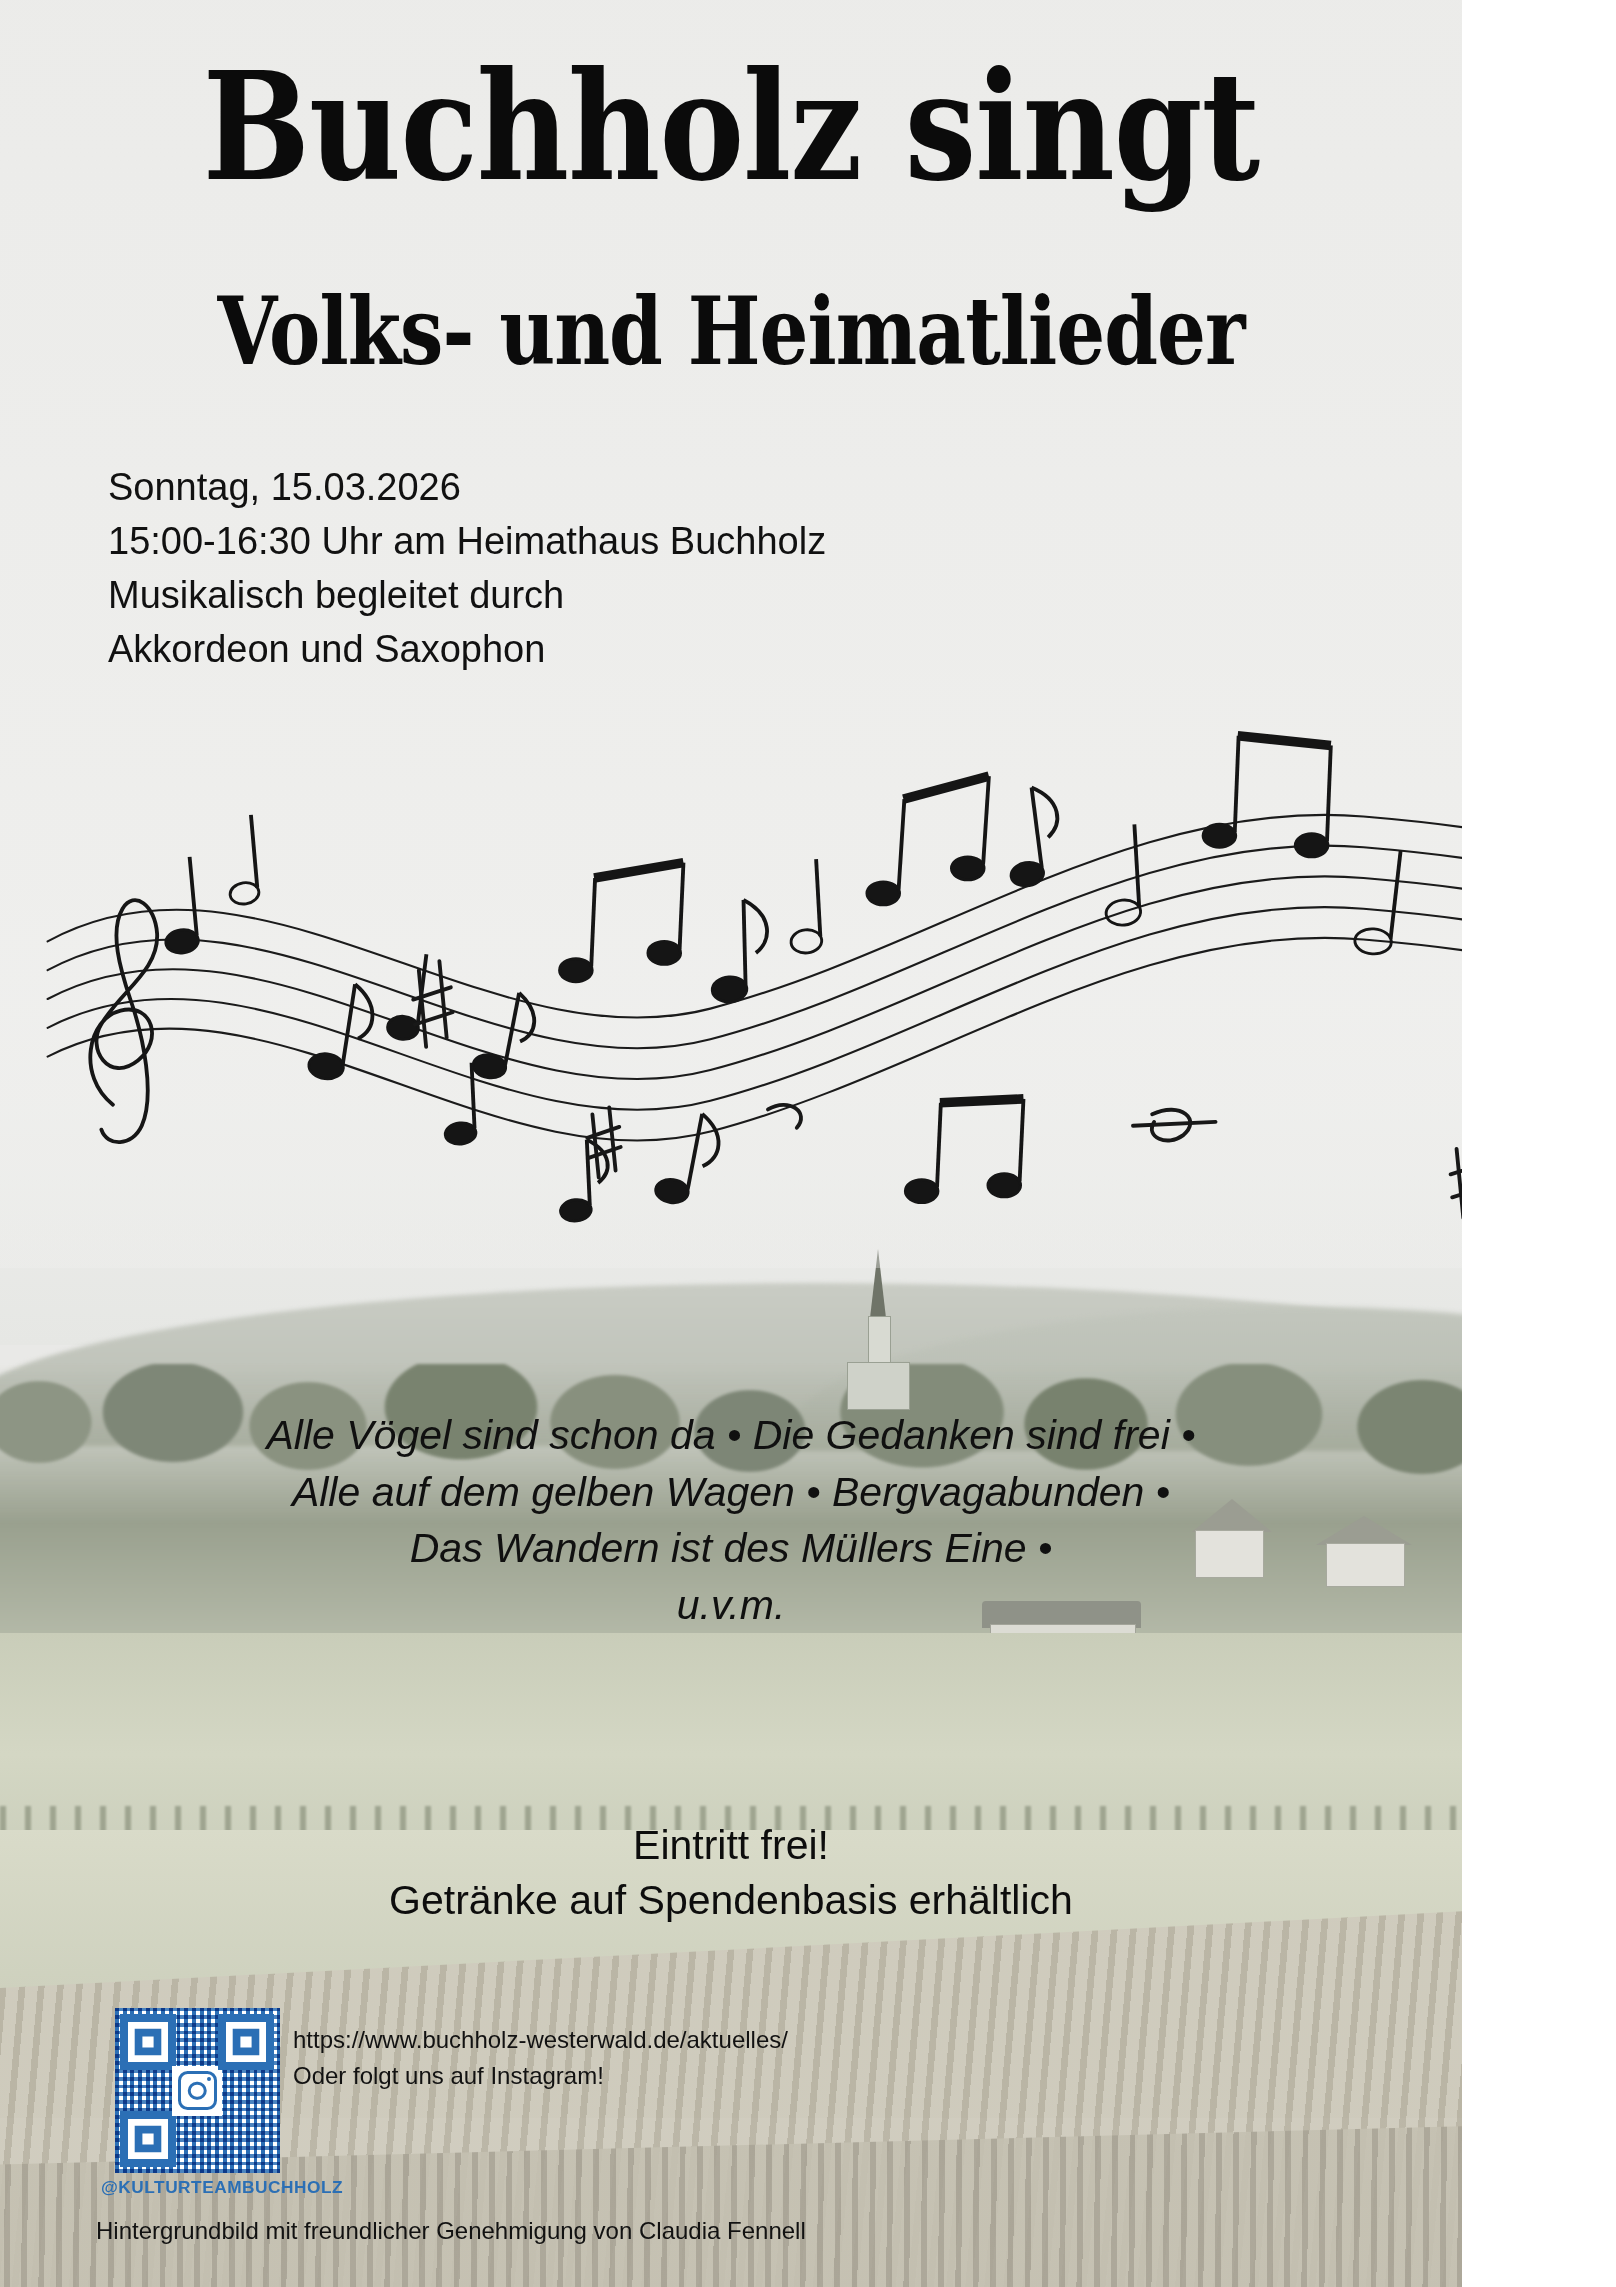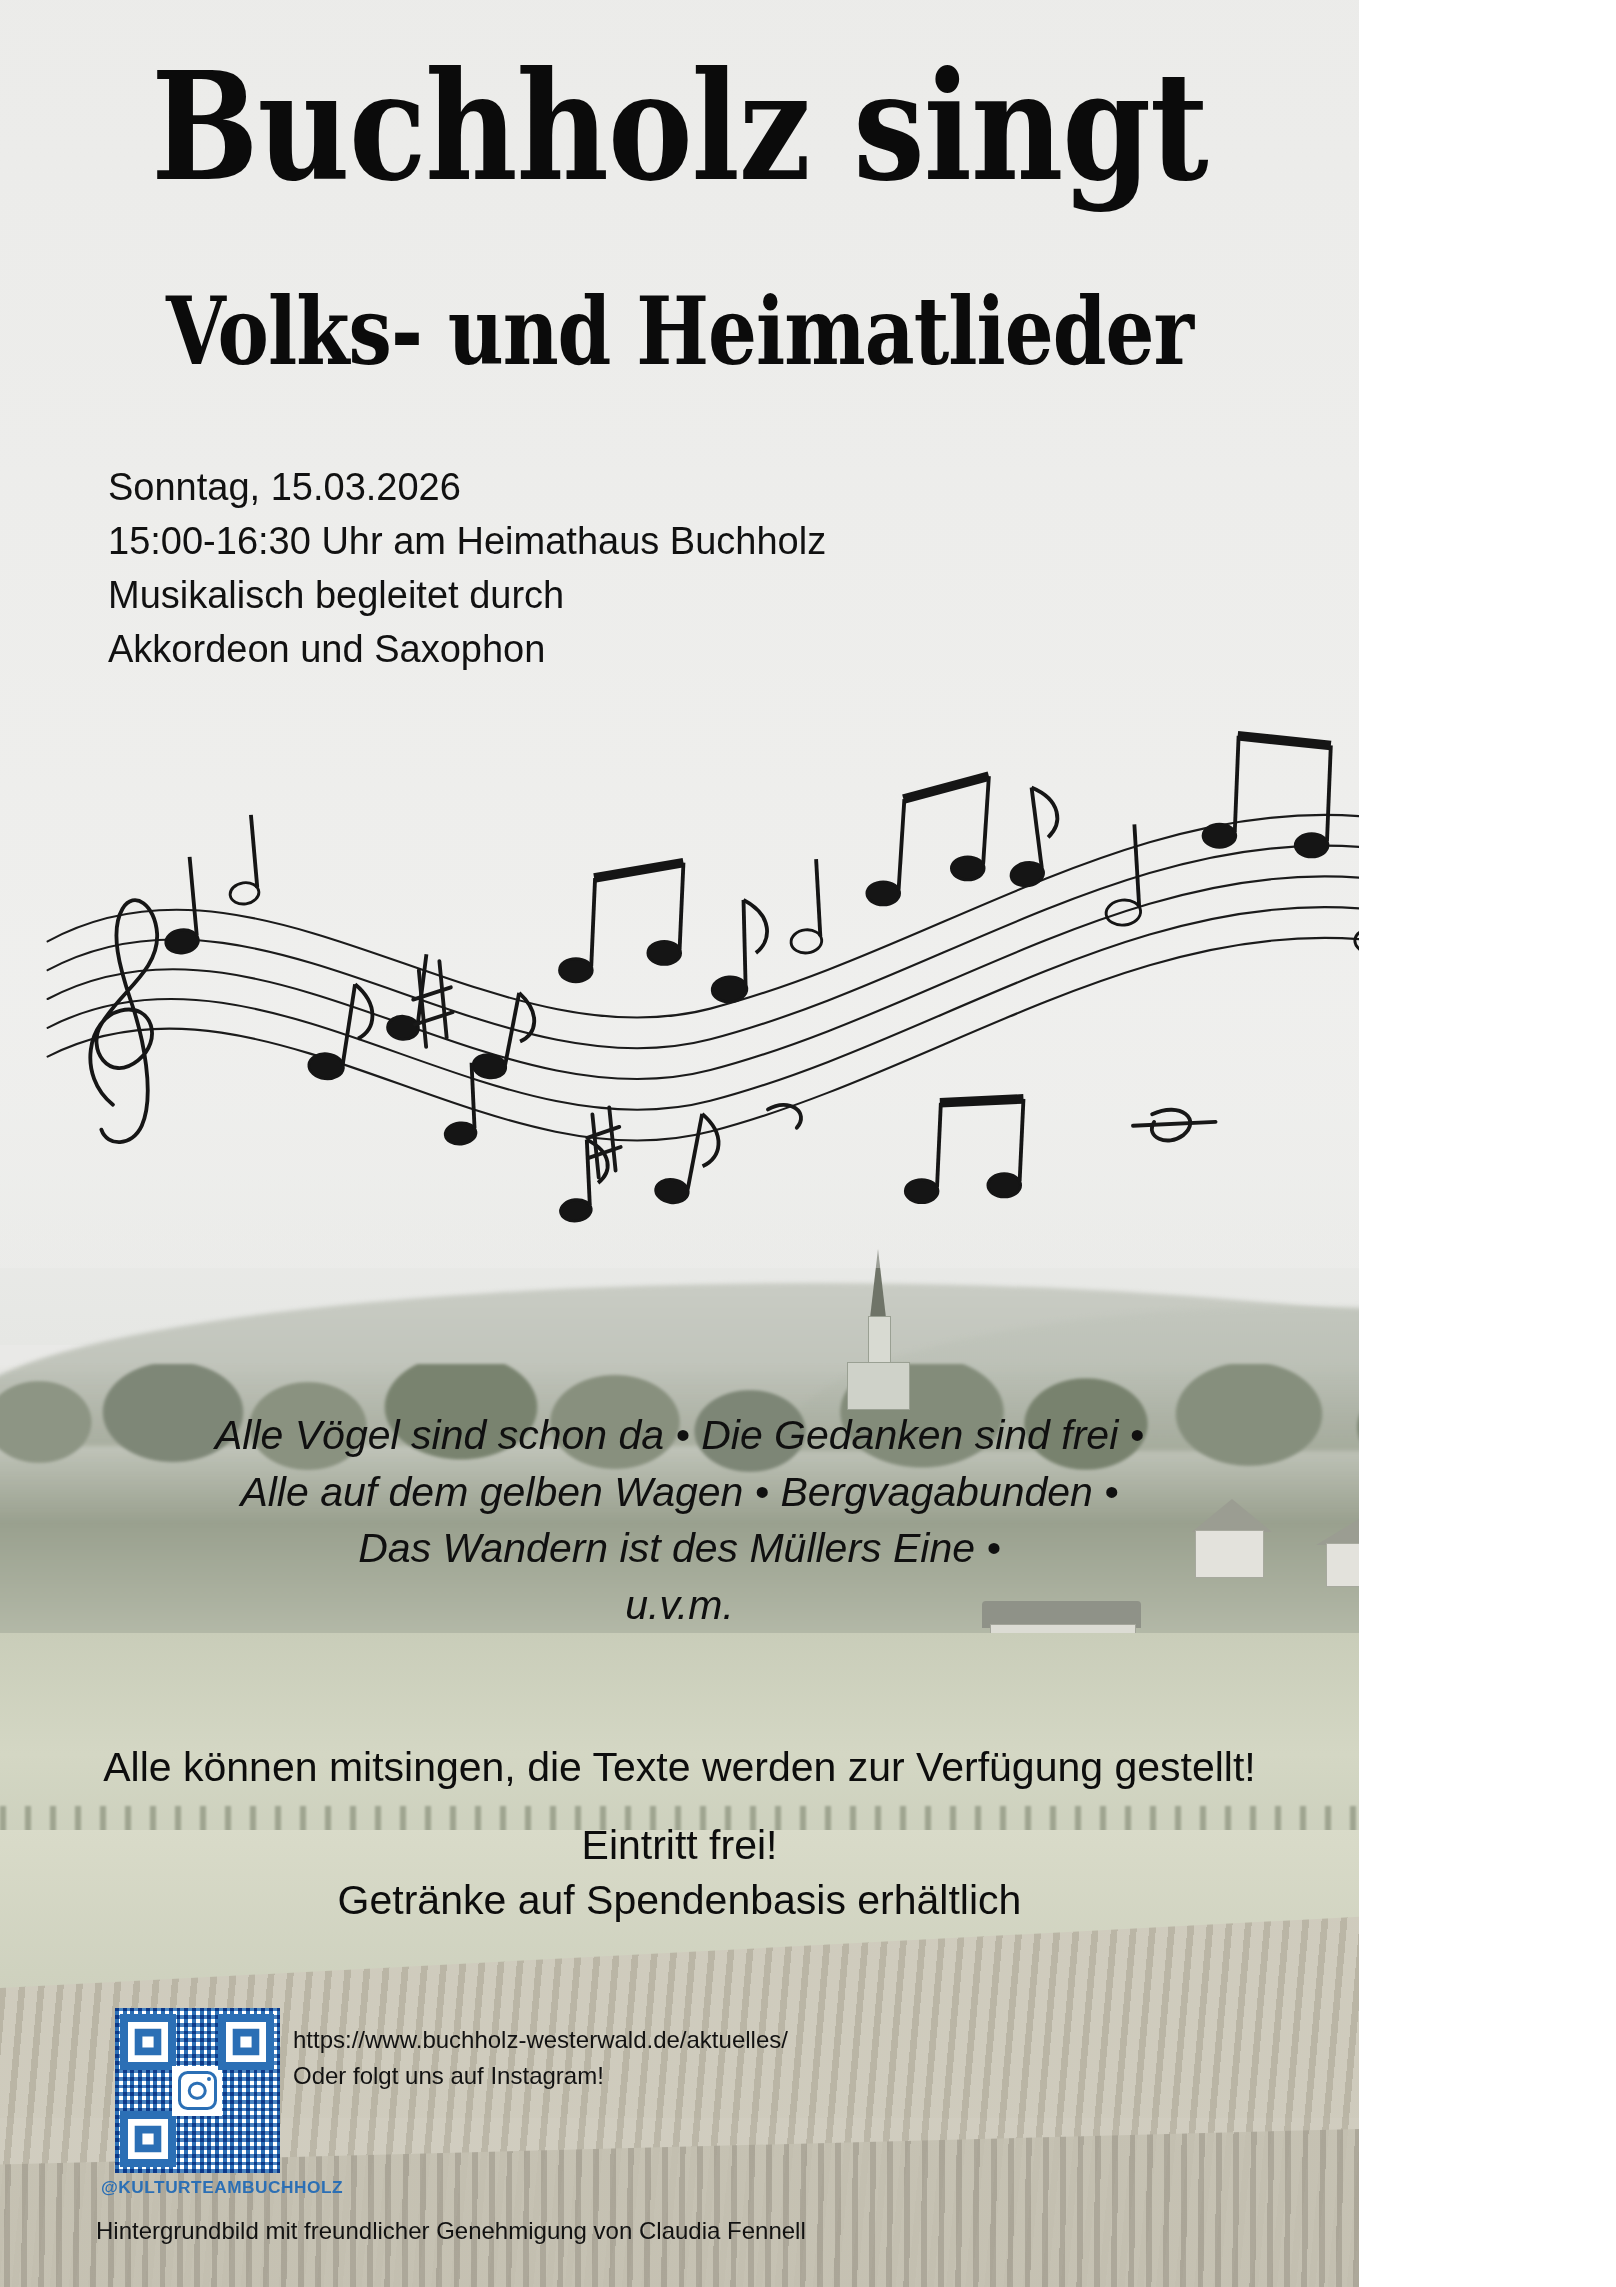--- a/index.html
+++ b/index.html
@@ -8,21 +8,21 @@
   }
   body {
     width: 1617px;
     height: 2287px;
     font-family: "Liberation Sans", sans-serif;
     background: #ffffff;
     overflow: hidden;
   }
   .poster {
     position: relative;
-    width: 1359px;
+    width: 1462px;
     height: 2287px;
     overflow: hidden;
     background: #e9e9e7;
   }
 
   
   .bg {
     position: absolute;
     inset: 0;
     overflow: hidden;
@@ -579,21 +579,20 @@
       </svg>
     </div>
 
     <div class="songs">
       <div>Alle Vögel sind schon da • Die Gedanken sind frei •</div>
       <div>Alle auf dem gelben Wagen • Bergvagabunden •</div>
       <div>Das Wandern ist des Müllers Eine •</div>
       <div>u.v.m.</div>
     </div>
 
-    <div class="mitsingen">Alle können mitsingen, die Texte werden zur Verfügung gestellt!</div>
 
     <div class="eintritt">
       <div>Eintritt frei!</div>
       <div>Getränke auf Spendenbasis erhältlich</div>
     </div>
 
     <div class="qr-block">
       <div class="qr">
         <div class="qr-bl"></div>
         <div class="qr-logo">

